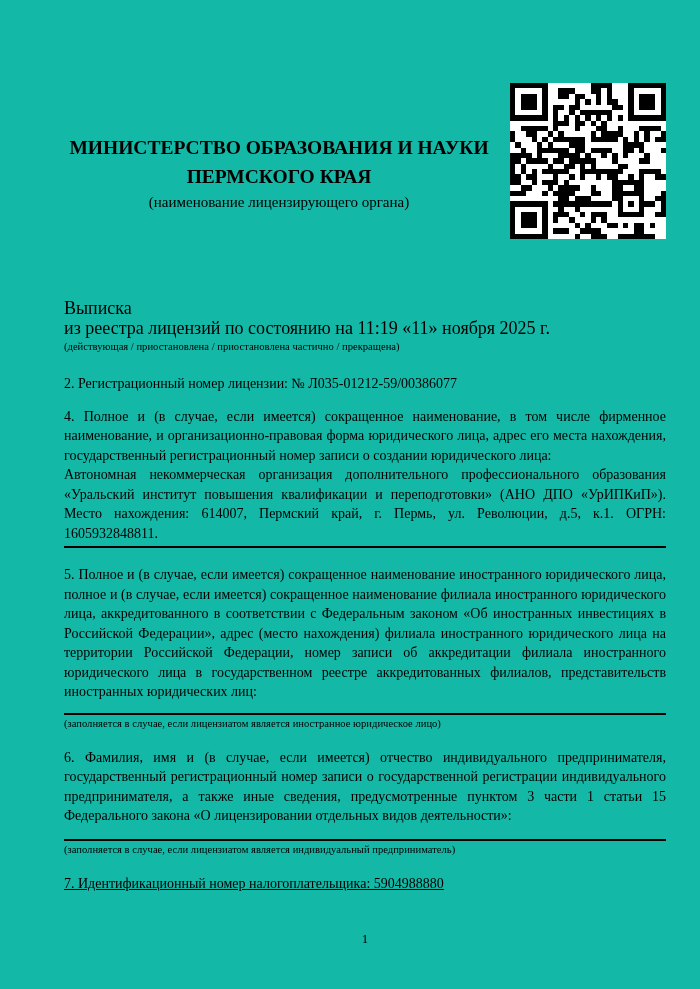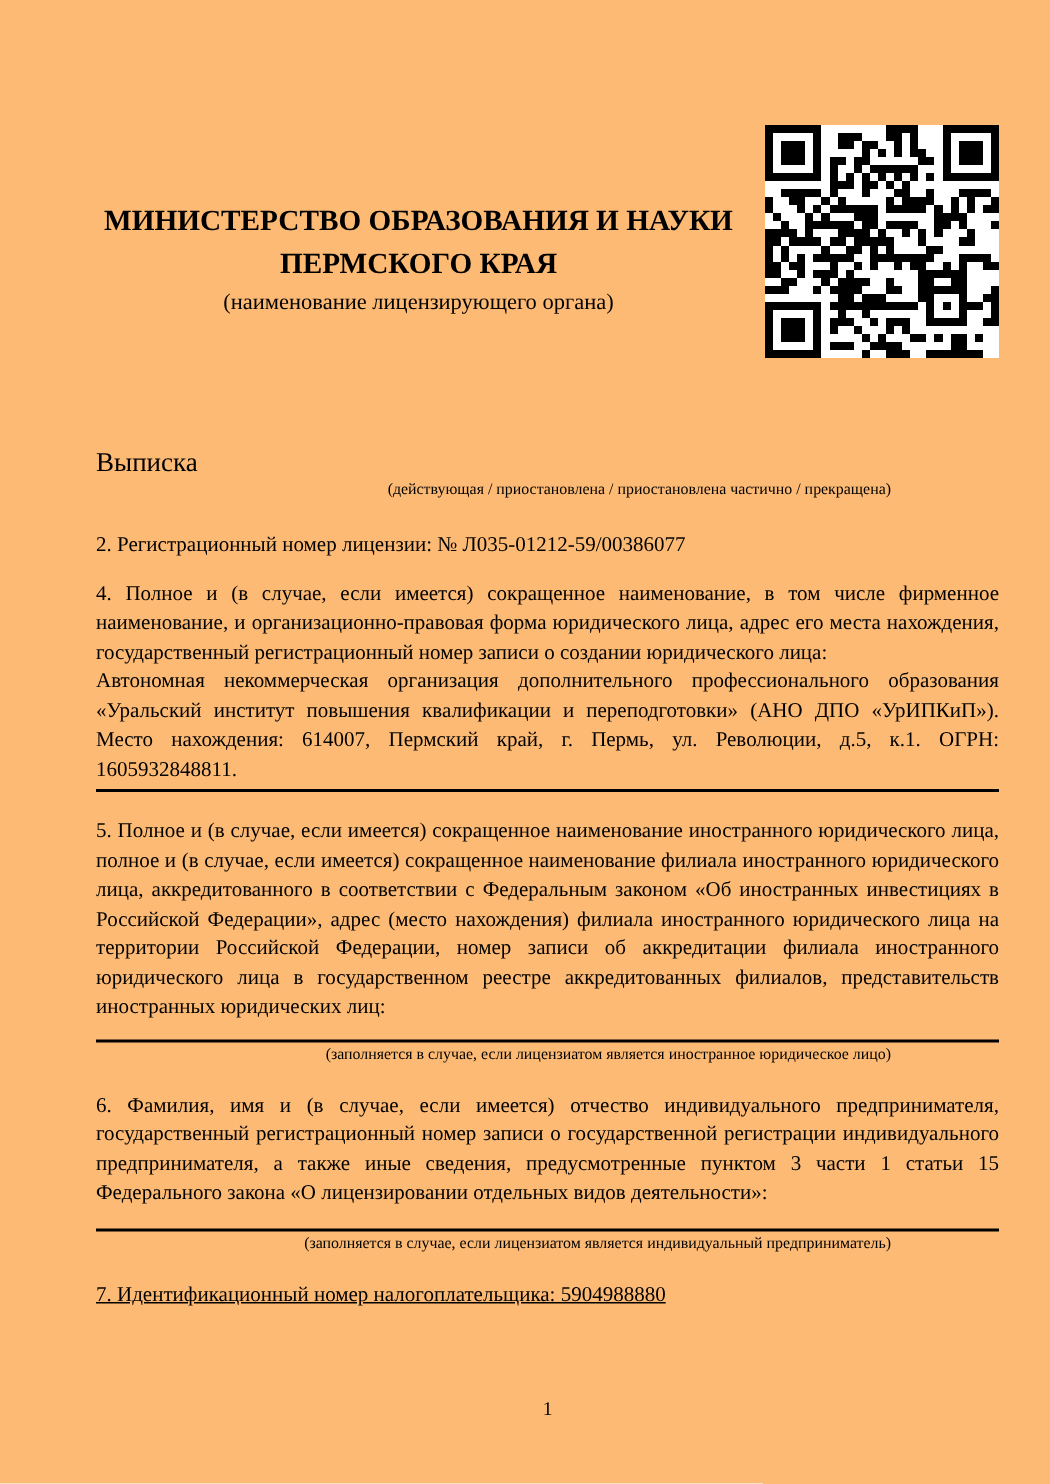--- a/index.html
+++ b/index.html
@@ -1,21 +1,21 @@
 <!DOCTYPE html>
 <html lang="ru"><head>
 <meta charset="utf-8">
 <style>
   * { margin:0; padding:0; box-sizing:border-box; }
   html,body { background:#ffffff; }
   .page {
     position:relative;
     width:700px; height:989px;
     margin:0 auto;
-    background:#fdba74;
+    background:#14b8a6;
     color:#000000;
     font-family:"Liberation Serif","DejaVu Serif",serif;
     overflow:hidden;
     padding:0 34px 0 64px;
   }
   .header-row {
     display:flex;
     justify-content:space-between;
     align-items:flex-start;
     padding-top:83px;
@@ -45,21 +45,21 @@
   }
   .item {
     font-size:14px;
     line-height:19.5px;
   }
   .para { text-align:justify; }
   .rule { height:2px; background:#000; }
   .caption {
     font-size:10.6px;
     line-height:14px;
-    text-align:right;
+    text-align:left;
     padding-right:72px;
     margin-top:2px;
   }
   .mt-item1 { margin-top:27px; }
   .mt-item2 { margin-top:20px; }
   .mt-item3 { margin-top:14px; }
   .mt-item4 { margin-top:13px; }
   .mt-rule4 { margin-top:3px; }
   .mt-item5 { margin-top:17px; }
   .mt-rule5 { margin-top:11px; }
@@ -502,20 +502,21 @@
           <rect x="23" y="28" width="1" height="1"></rect>
           <rect x="24" y="28" width="1" height="1"></rect>
           <rect x="25" y="28" width="1" height="1"></rect>
           <rect x="26" y="28" width="1" height="1"></rect>
         </svg>
       </div>
   </div>
 
   <div class="doc-title">
     <div>Выписка</div>
+    <div>из реестра лицензий по состоянию на 11:19 «11» ноября 2025 г.</div>
   </div>
 
   <div class="caption">(действующая / приостановлена / приостановлена частично / прекращена)</div>
 
   <div class="item mt-item2">2. Регистрационный номер лицензии: № Л035-01212-59/00386077</div>
 
 
   <div class="item para mt-item4">4. Полное и (в случае, если имеется) сокращенное наименование, в том числе фирменное наименование, и организационно-правовая форма юридического лица, адрес его места нахождения, государственный регистрационный номер записи о создании юридического лица:</div>
   <div class="item para">Автономная некоммерческая организация дополнительного профессионального образования «Уральский институт повышения квалификации и переподготовки» (АНО ДПО «УрИПКиП»). Место нахождения: 614007, Пермский край, г. Пермь, ул. Революции, д.5, к.1. ОГРН: 1605932848811.</div>
   <div class="rule mt-rule4"></div>

